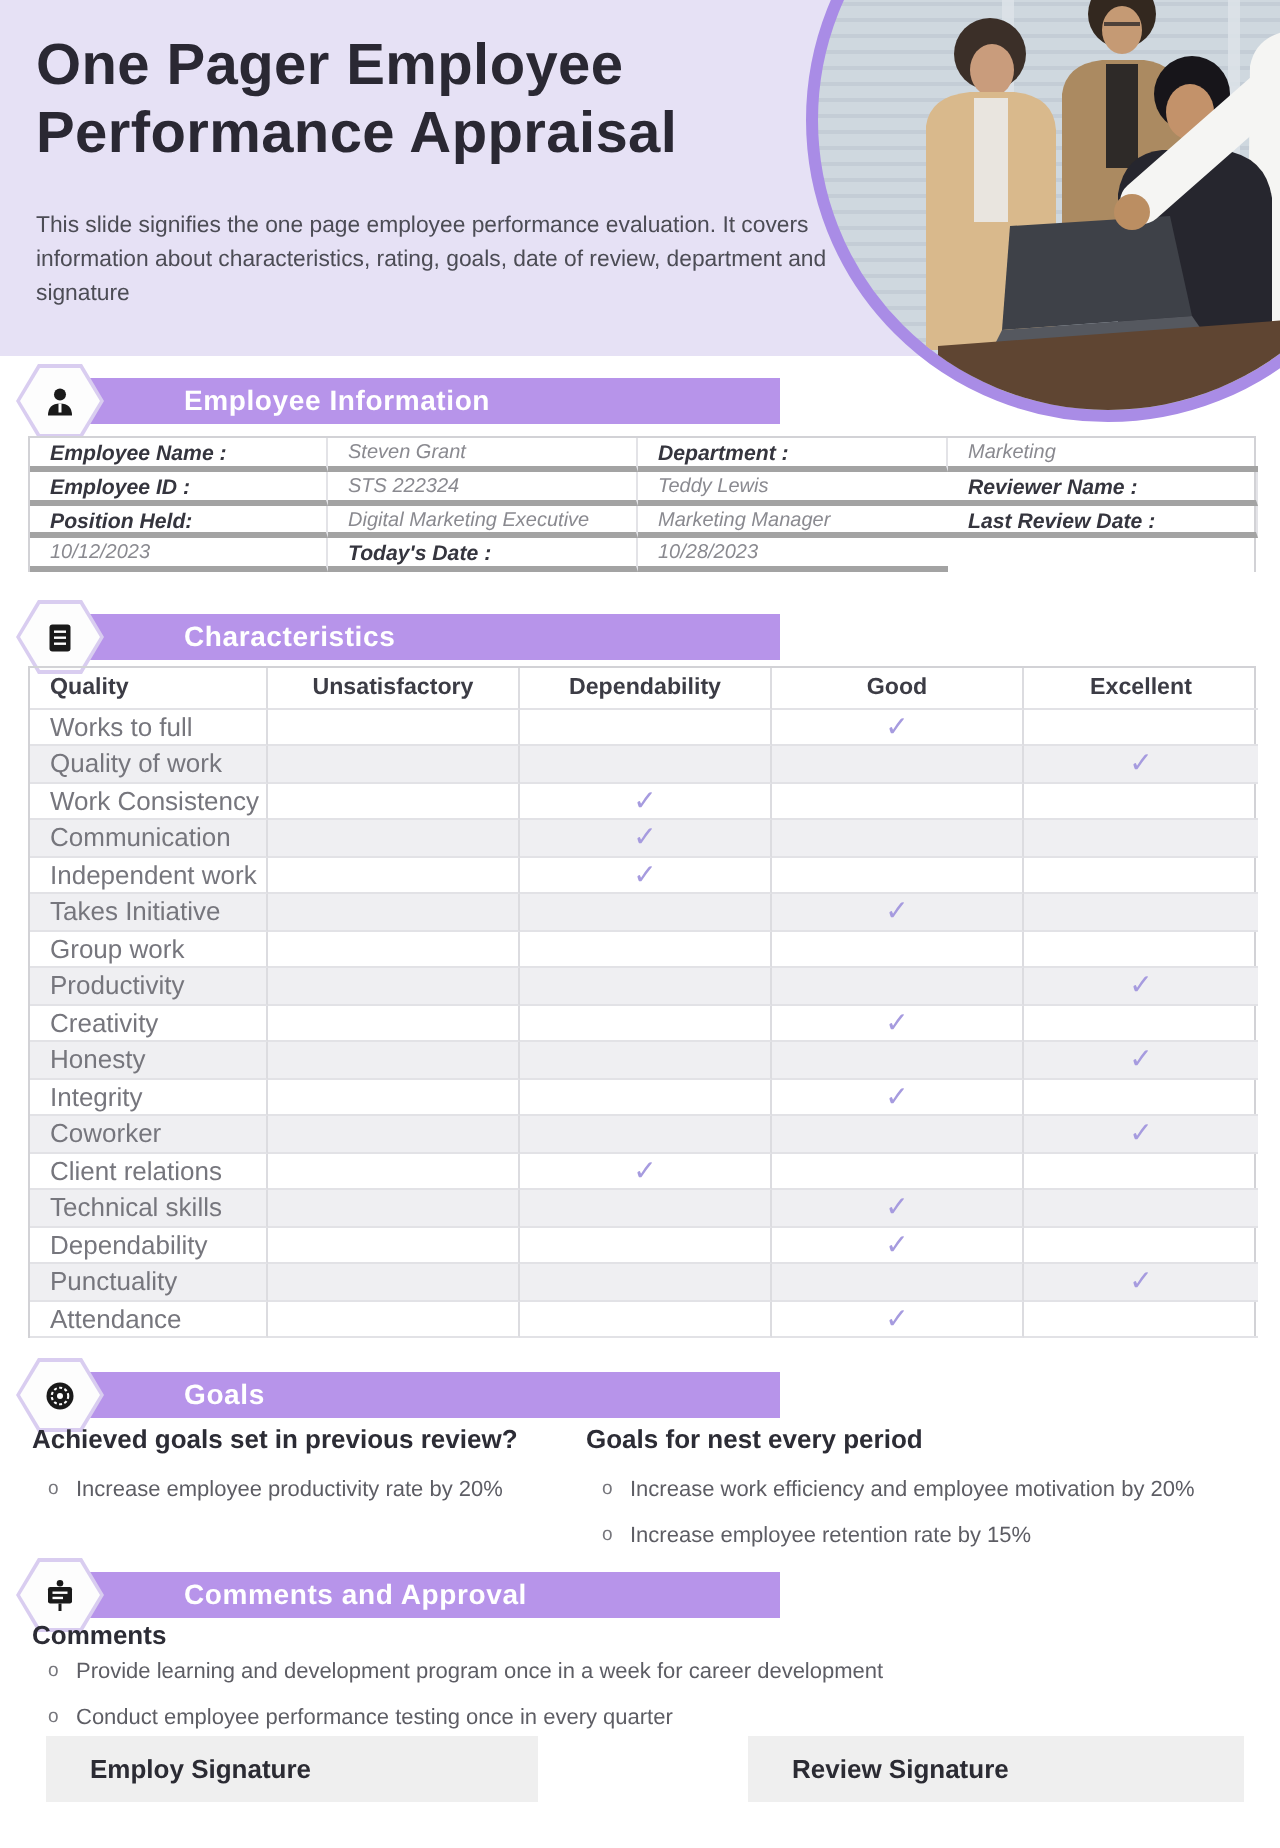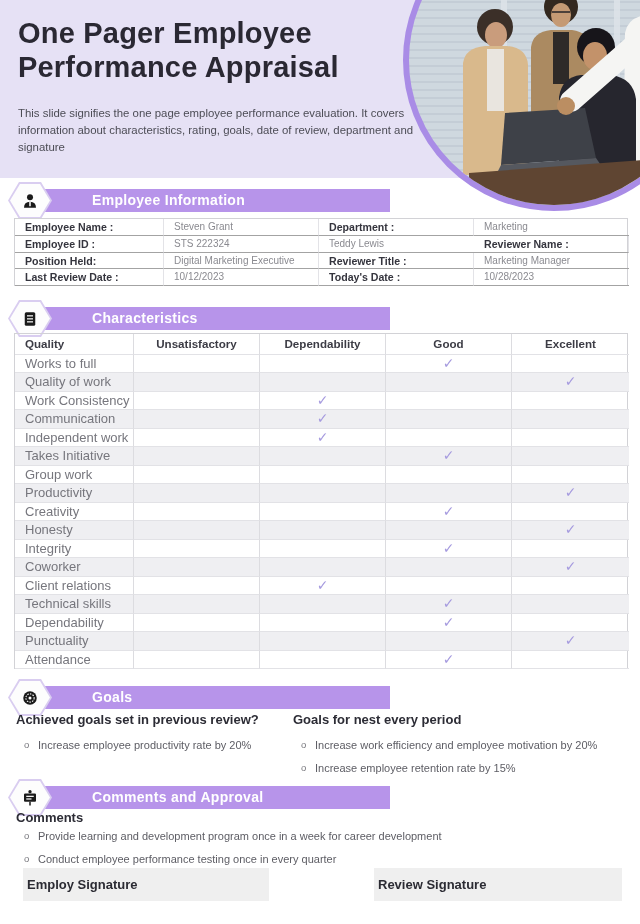--- a/index.html
+++ b/index.html
@@ -43,22 +43,22 @@
     clip-path:polygon(25% 0,75% 0,100% 50%,75% 100%,25% 100%,0 50%);
     background:#fdfdfd; display:flex; align-items:center; justify-content:center;
   }
   
   .emp-table {
     position:absolute; left:14px; top:218px; width:614px;
     border:1px solid #d2d2d6; border-bottom:none;
     display:grid; grid-template-columns:149px 155px 155px 155px;
   }
   .emp-cell {
-    height:16.8px; line-height:16.4px; border-bottom:1px solid #a3a3a3;
-    padding-left:10px; white-space:nowrap; overflow:hidden;
+    height:16.8px; line-height:16.4px; border-bottom:3px solid #a3a3a3;
+    padding-left:10px; white-space:nowrap; overflow:hidden;font-style:italic;
   }
   .emp-cell.lbl { font-weight:700; font-size:10.6px; color:#35353e; border-right:1px solid #e3e3e7; }
   .emp-cell.val { font-size:10px; color:#8a8a90; border-right:1px solid #e3e3e7; }
   .emp-cell.c3  { border-right:none; }
   
   .char-table {
     position:absolute; left:14px; top:333px; width:614px;
     border:1px solid #d2d2d6; border-bottom:none;
   }
   .char-row { display:grid; grid-template-columns:119px 126px 126px 126px 117px; }
@@ -73,21 +73,21 @@
   .char-row.alt .cc { background:#efeff2; }
   .check { color:#a69bdf; font-size:14px; font-weight:700; display:inline-block; transform:translateY(-1px); }
   
   .col-head { position:absolute; font-size:13px; font-weight:700; color:#2c2c35; white-space:nowrap; }
   .blist { position:absolute; }
   .bullet { display:flex; margin-bottom:9px; align-items:flex-start; }
   .bullet .mk { width:18px; font-size:9.5px; color:#77777d; line-height:14px; flex:none; padding-left:4px; }
   .bullet .tx { font-size:11px; color:#5d5d64; line-height:14px; white-space:nowrap; }
   .sig-box {
     position:absolute; top:868px; height:33px; background:#efefef;
-    font-size:13px; font-weight:700; color:#2b2b33; line-height:33px; padding-left:4px;
+    font-size:13px; font-weight:700; color:#2b2b33; line-height:33px; padding-left:22px;
   }
   .icon-svg { display:block; }
 </style>
 </head>
 <body>
 
 <div class="page">
 
   <div class="hero"></div>
   <h1 class="title">One Pager Employee Performance Appraisal</h1>
@@ -145,21 +145,20 @@
       <div class="emp-cell lbl">Employee Name :</div>
       <div class="emp-cell val">Steven Grant</div>
       <div class="emp-cell lbl">Department :</div>
       <div class="emp-cell val c3">Marketing</div>
       <div class="emp-cell lbl">Employee ID :</div>
       <div class="emp-cell val">STS 222324</div>
       <div class="emp-cell val c3">Teddy Lewis</div>
       <div class="emp-cell lbl">Reviewer Name :</div>
       <div class="emp-cell lbl">Position Held:</div>
       <div class="emp-cell val">Digital Marketing Executive</div>
-      <div class="emp-cell lbl">Reviewer Title :</div>
       <div class="emp-cell val c3">Marketing Manager</div>
       <div class="emp-cell lbl">Last Review Date :</div>
       <div class="emp-cell val">10/12/2023</div>
       <div class="emp-cell lbl">Today's Date :</div>
       <div class="emp-cell val c3">10/28/2023</div>
     </div>
 
   <div class="sec" style="top:304px;">
     <div class="sec-banner">Characteristics</div>
     <div class="hex-outer">

